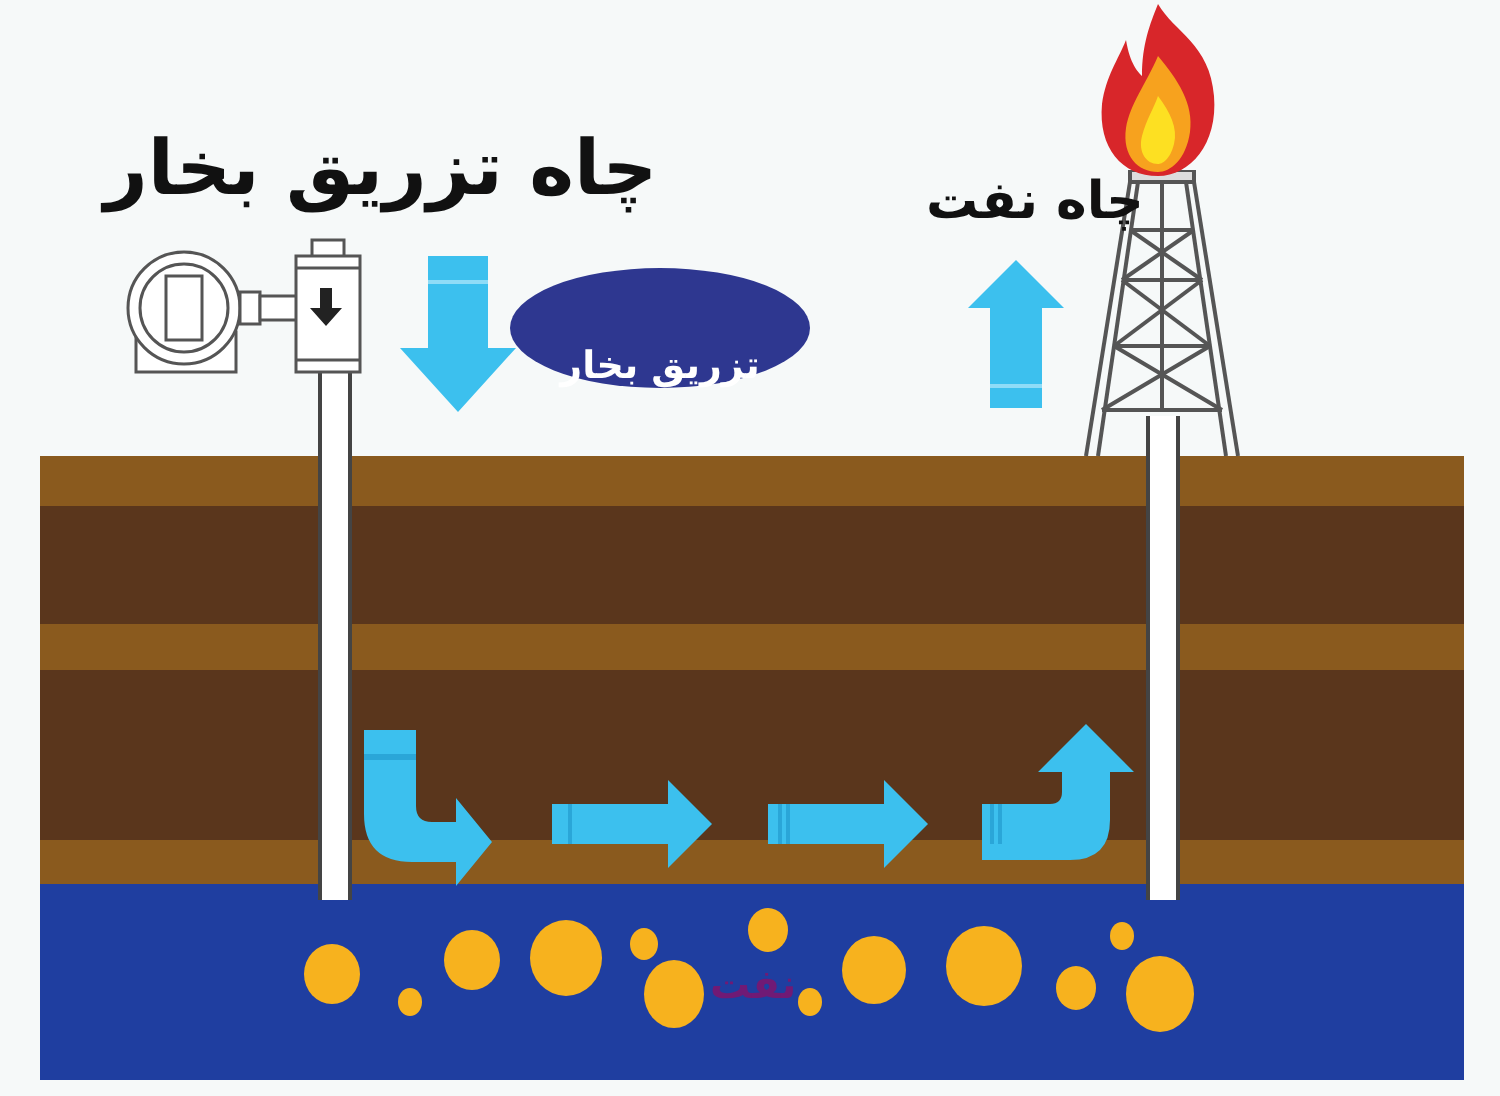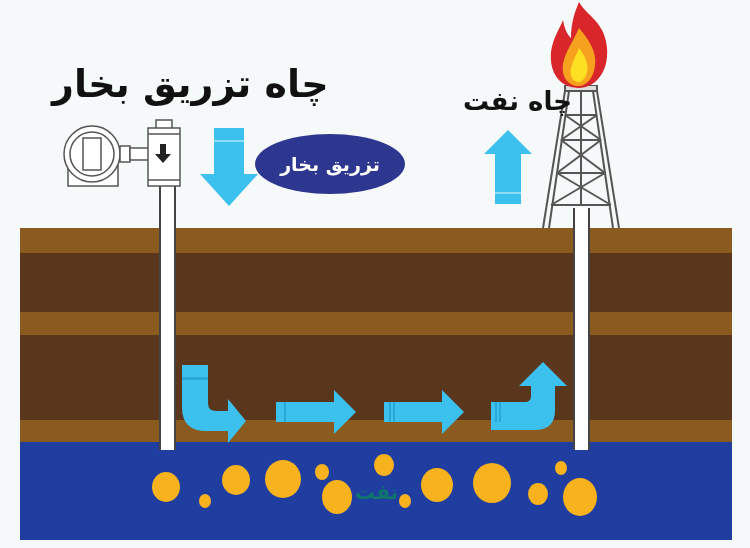--- a/index.html
+++ b/index.html
@@ -1,22 +1,22 @@
 <!DOCTYPE html>
 <html><head>
 <meta charset="utf-8">
 <style>
   html, body { margin:0; padding:0; }
   body { width:750px; height:548px; background:#f6f9f9; position:relative; overflow:hidden; font-family:"DejaVu Sans", sans-serif; }
   .abs { position:absolute; }
   .label { font-weight:bold; color:#111; direction:rtl; white-space:nowrap; }
   #title-inject { left:52px; top:62px; font-size:38px; }
   #title-oil { left:443px; top:86px; font-size:26px;margin-left:20px; }
-  #bubble { left:255px; top:134px; width:150px; height:60px; border-radius:50%; background:#2e3790; color:#fff; display:flex; align-items:center; justify-content:center; font-size:19px; font-weight:bold; direction:rtl; }
-  #oil-text { left:355px; top:480px; color:#0f766e; font-weight:bold; font-size:20px; direction:rtl; }
+  #bubble { left:255px; top:134px; width:150px; height:60px; border-radius:50%; background:#2e3790; color:#fff; display:flex; align-items:flex-end; justify-content:center; font-size:19px; font-weight:bold; direction:rtl; }
+  #oil-text { left:355px; top:480px; color:#701a75; font-weight:bold; font-size:20px; direction:rtl; }
   .layer { position:absolute; left:20px; width:712px; }
   .pipe { position:absolute; background:#fff; border-left:2px solid #444; border-right:2px solid #444; }
 </style>
 </head>
 <body>
 
 <div class="layer" style="top:228px;height:25px;background:#8a5a1e;"></div>
 <div class="layer" style="top:253px;height:59px;background:#5a361c;"></div>
 <div class="layer" style="top:312px;height:23px;background:#8a5a1e;"></div>
 <div class="layer" style="top:335px;height:85px;background:#5a361c;"></div>

